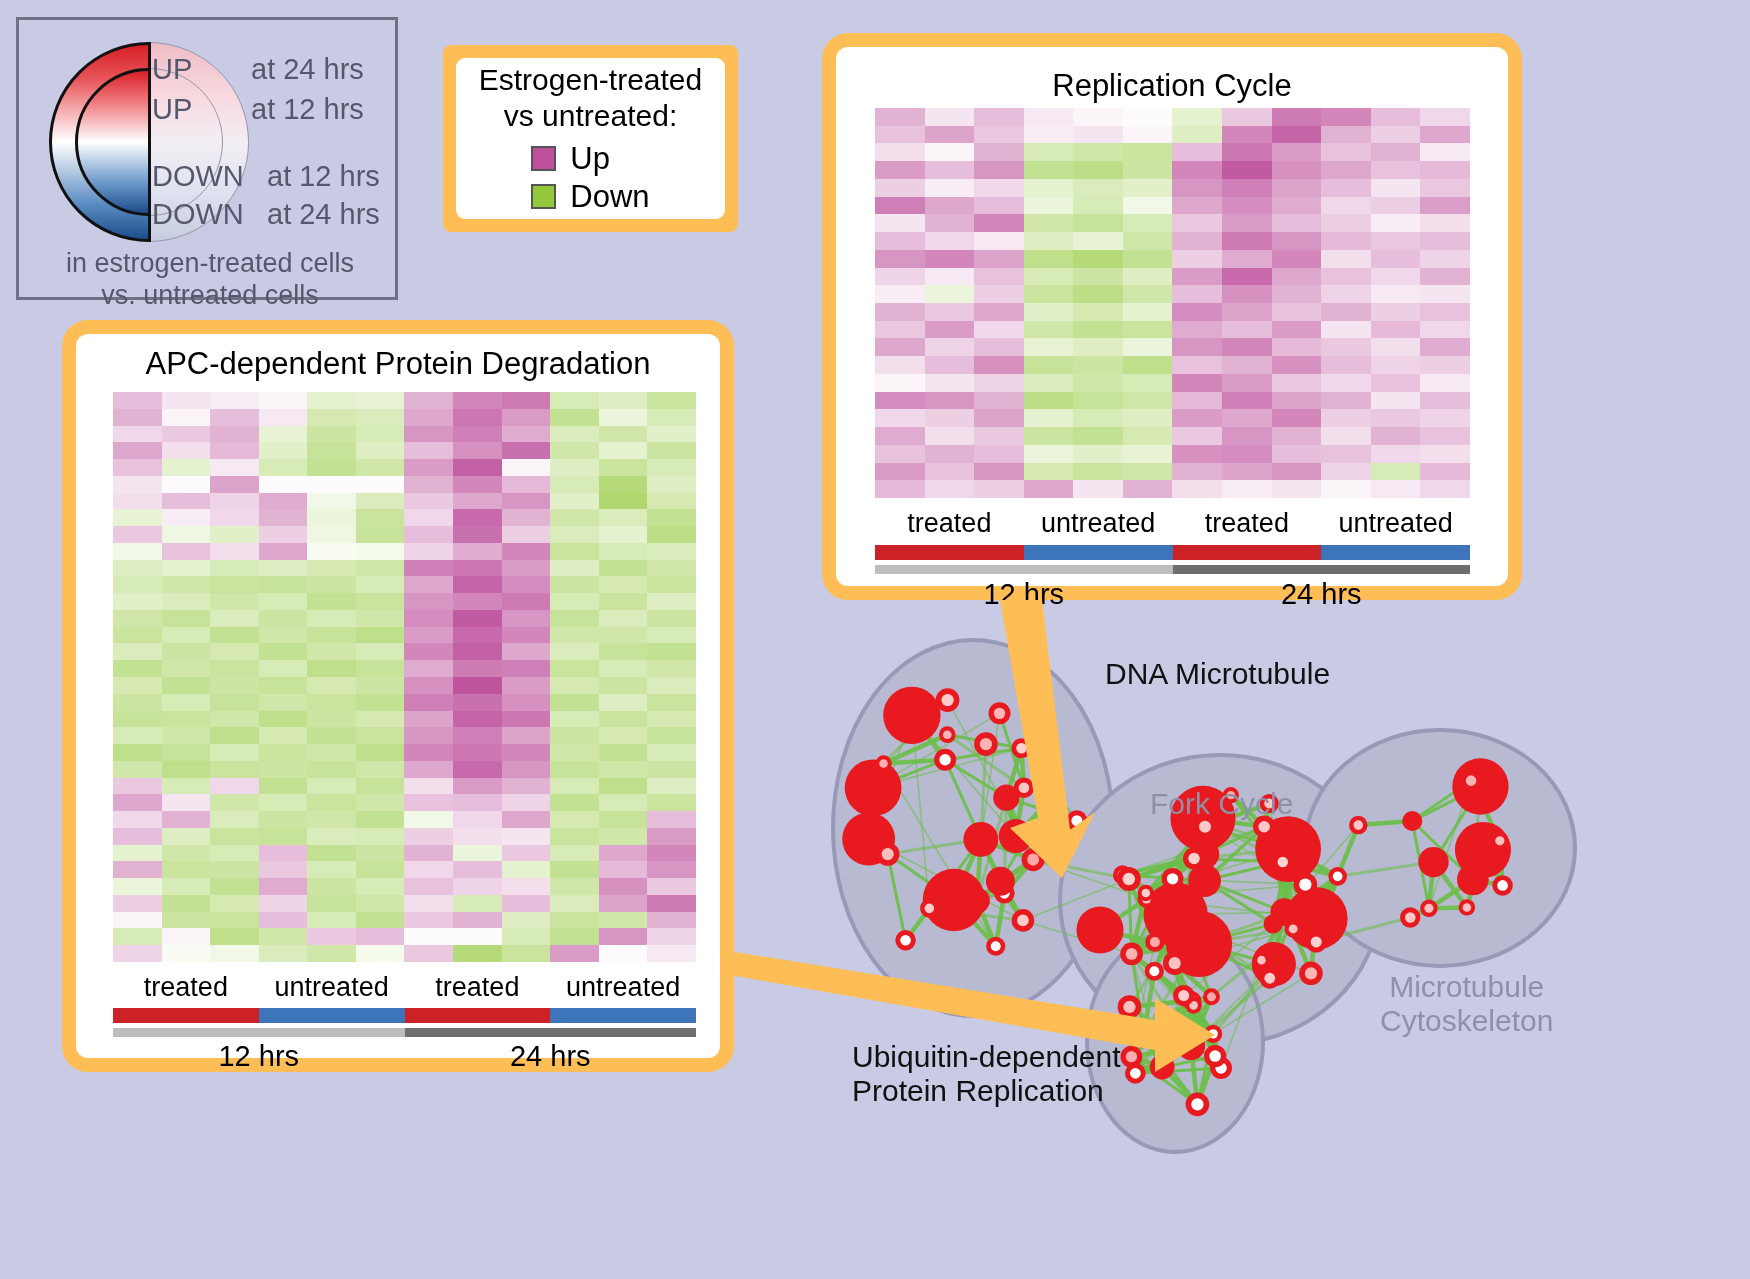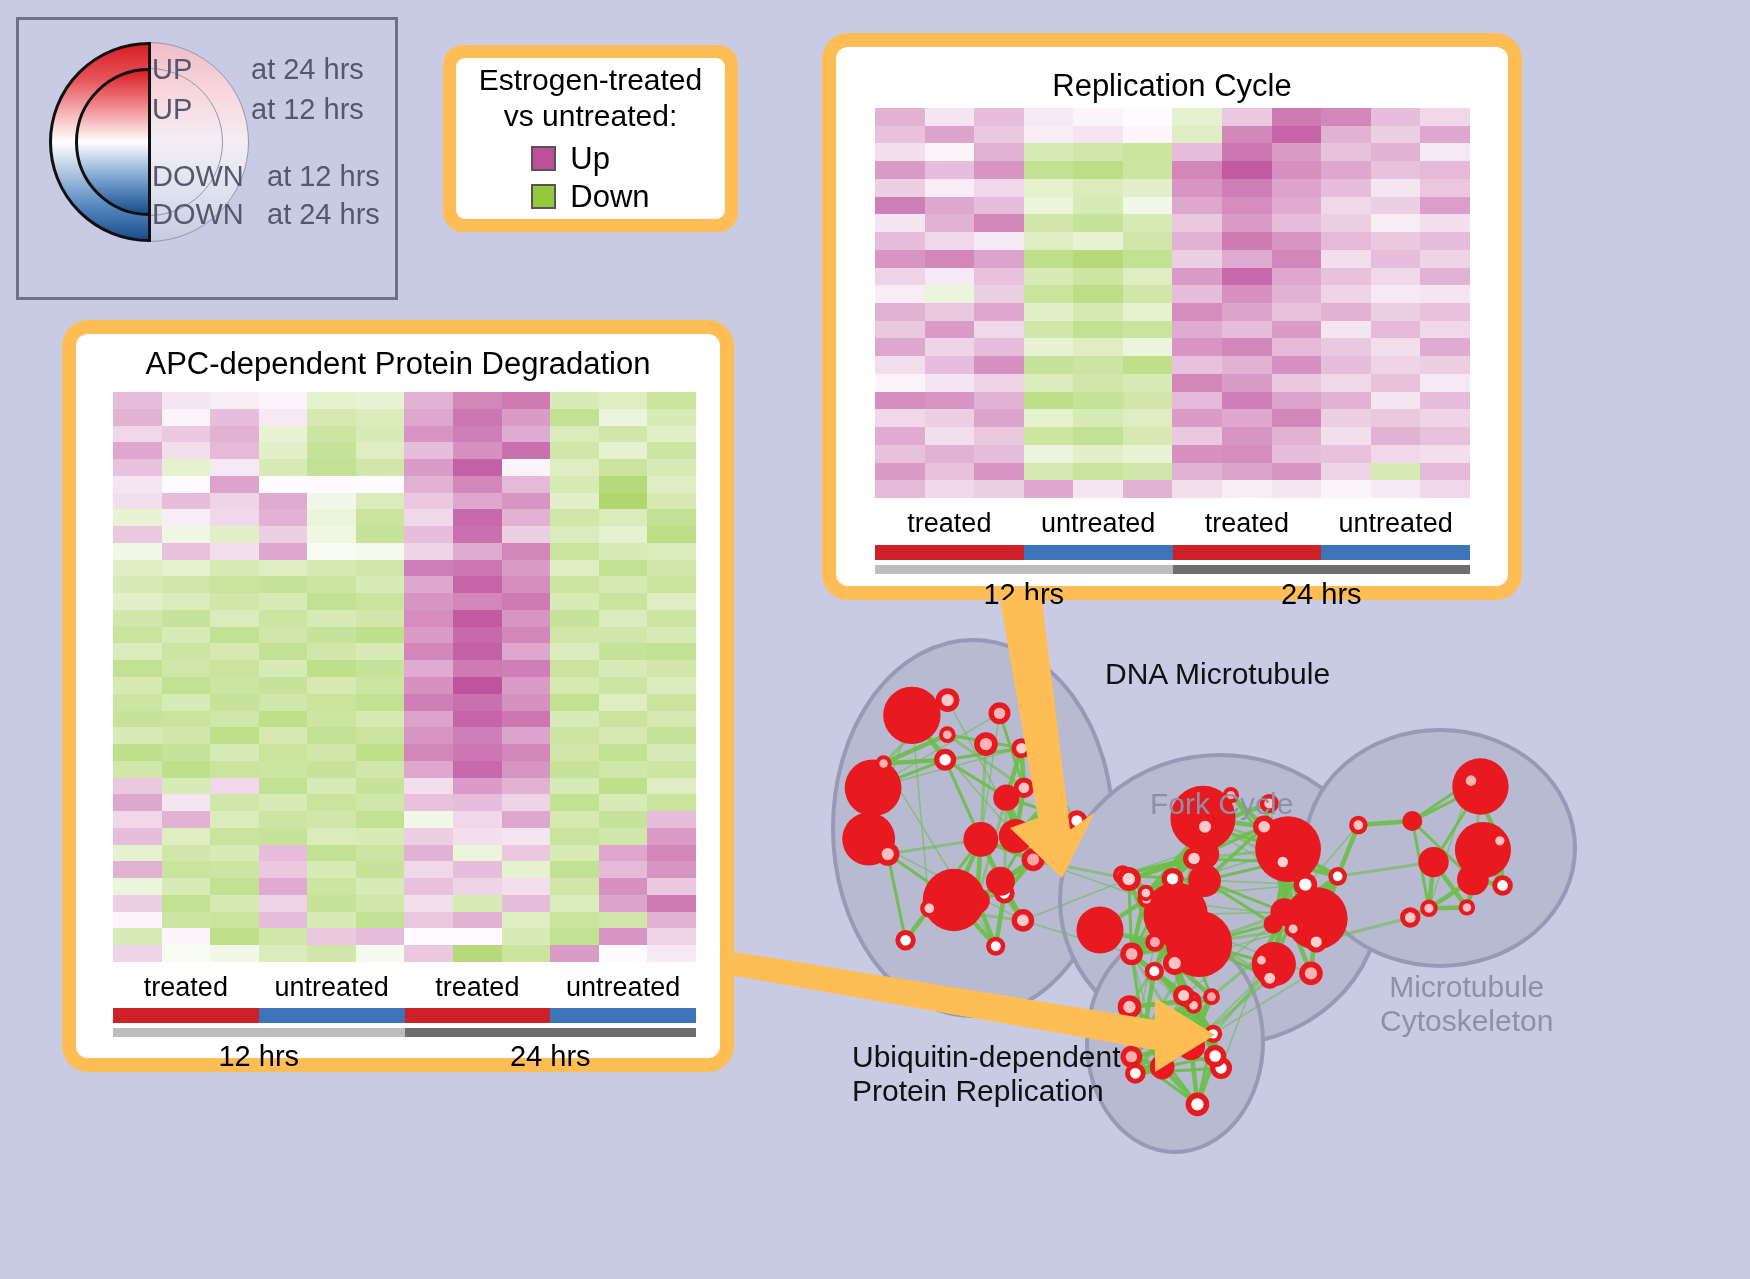--- a/index.html
+++ b/index.html
@@ -46,21 +46,21 @@
   .key-row{position:absolute;color:#55586d;font-size:29px;white-space:nowrap;}
   .key-dir{position:absolute;color:#55586d;font-size:29px;}
   #key-caption{
     position:absolute;left:0;top:228px;width:382px;text-align:center;
     color:#55586d;font-size:27px;line-height:1.18;
   }
 
   
   #legend-box{
     position:absolute;left:443px;top:45px;width:295px;height:187px;
-    background:#ffbe55;border-radius:20px;
+    background:#ffbe55;border-radius:8px;
   }
   #legend-inner{
     position:absolute;left:13px;top:13px;right:13px;bottom:13px;
     background:#fff;border-radius:9px;
     display:flex;flex-direction:column;align-items:center;justify-content:center;
   }
   #legend-title{font-size:30px;color:#000;text-align:center;line-height:1.18;}
   .legend-row{display:flex;align-items:center;gap:14px;margin-top:2px;align-self:center;}
   .swatch{width:25px;height:25px;border:2px solid #555;box-sizing:border-box;}
   .legend-label{font-size:31px;color:#000;}
@@ -117,20 +117,24 @@
 
     <div class="key-dir" style="left:133px;top:33px;">UP</div>
     <div class="key-row" style="left:232px;top:33px;">at 24 hrs</div>
     <div class="key-dir" style="left:133px;top:73px;">UP</div>
     <div class="key-row" style="left:232px;top:73px;">at 12 hrs</div>
     <div class="key-dir" style="left:133px;top:140px;">DOWN</div>
     <div class="key-row" style="left:248px;top:140px;">at 12 hrs</div>
     <div class="key-dir" style="left:133px;top:178px;">DOWN</div>
     <div class="key-row" style="left:248px;top:178px;">at 24 hrs</div>
 
+    <div id="key-caption">
+      <div>in estrogen-treated cells</div>
+      <div>vs. untreated cells</div>
+    </div>
   </div>
 
   <div id="legend-box">
     <div id="legend-inner">
       <div id="legend-title">
         <div>Estrogen-treated</div>
         <div>vs untreated:</div>
       </div>
       <div style="margin-top:6px;">
         <div class="legend-row">

